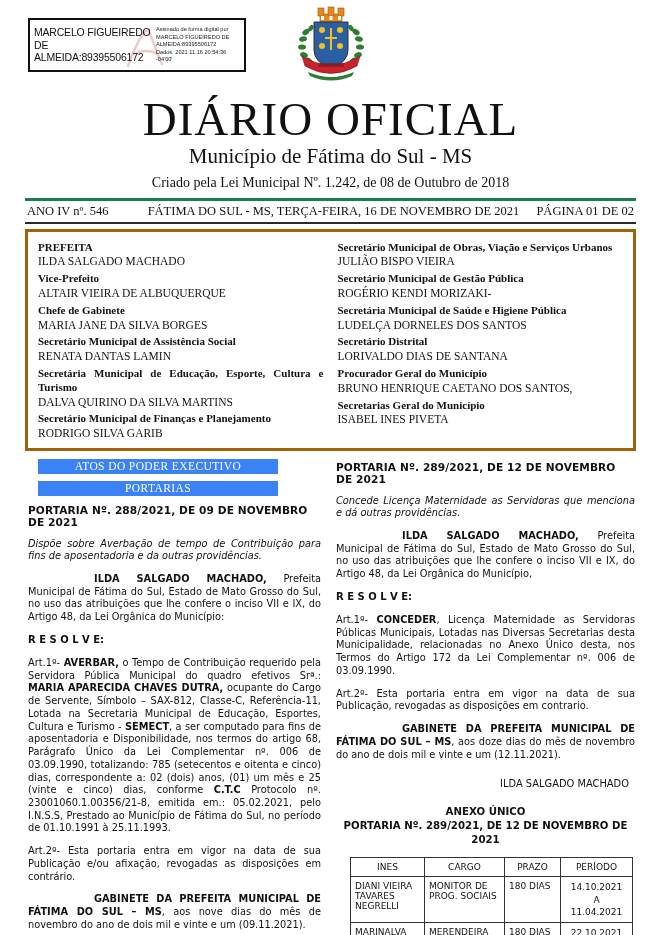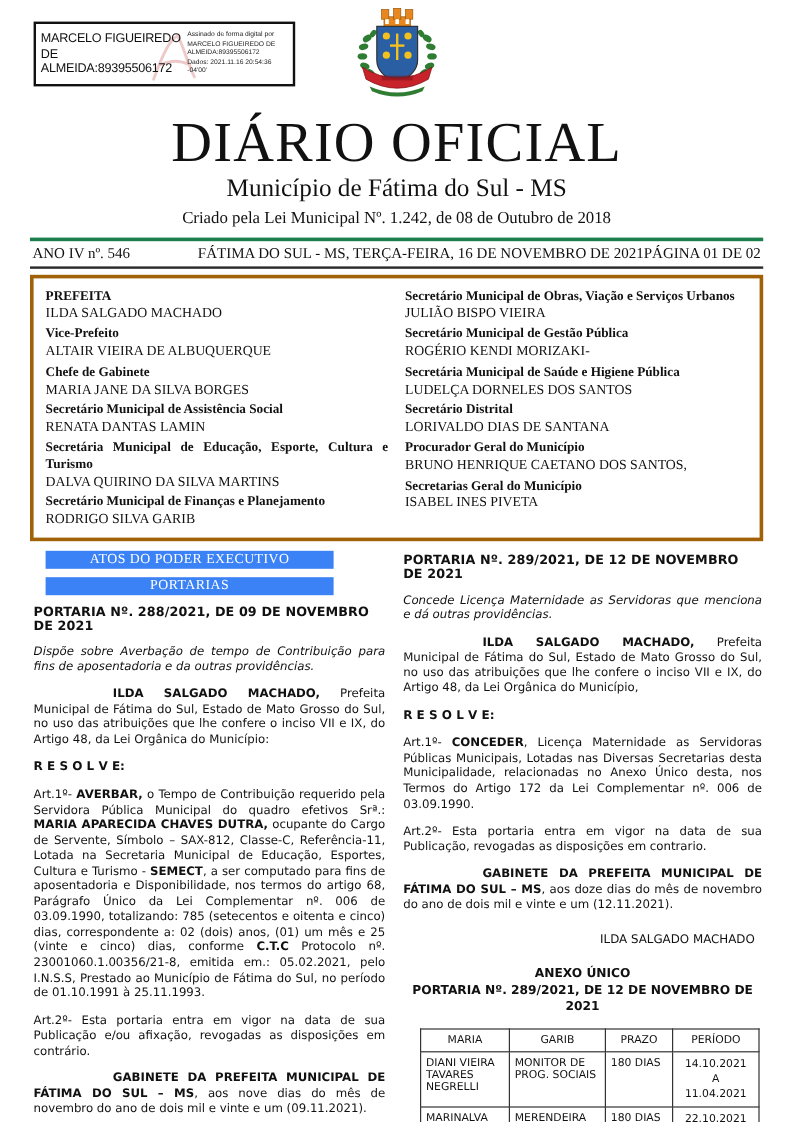--- a/index.html
+++ b/index.html
@@ -28,21 +28,21 @@
   
   .masthead { text-align:center; font-family:"Liberation Serif", serif; color:#111; }
   .mast-title { font-size:47px; line-height:1.0; letter-spacing:1px; font-weight:500;margin-top:12px; }
   .mast-sub { font-size:21px; margin-top:1px; }
   .mast-law { font-size:14px; margin-top:6px; }
   .rule-green { height:3px; background:#1b7f4d; margin:7px 25px 0 25px; }
   .info-row {
     display:flex; align-items:center; margin:3px 27px 0 27px;
     font-family:"Liberation Serif", serif; font-size:12.5px; color:#111;
   }
-  .info-date { margin-left:22px; flex:1; text-align:right; }
+  .info-date { margin-left:22px; flex:1; text-align:center; }
   .rule-dark { height:2px; background:#2a2a2a; margin:3px 25px 0 25px; }
   
   .officials {
     margin:5px 25px 0 25px; border:3px solid #a16207; background:#fff;
     display:flex; padding:5px 10px 7px 10px; gap:14px;
     font-family:"Liberation Serif", serif;
   }
   .off-col { width:50%; }
   .off-role { font-weight:bold; font-size:11px; line-height:1.25; margin-top:3.5px; text-align:justify; color:#111; }
   .off-name { font-size:11.5px; line-height:1.25; color:#111; }
@@ -253,22 +253,22 @@
       </div>
 
       <div class="anexo-title">
         <div>ANEXO ÚNICO</div>
         <div>PORTARIA Nº. 289/2021, DE 12 DE NOVEMBRO DE 2021</div>
       </div>
 
       <table class="anexo">
         <thead>
           <tr>
-            <th class="c-nome">MARIA</th>
-            <th class="c-cargo">GARIB</th>
+            <th class="c-nome">INES</th>
+            <th class="c-cargo">CARGO</th>
             <th class="c-prazo">PRAZO</th>
             <th class="c-per">PERÍODO</th>
           </tr>
         </thead>
         <tbody>
           <tr>
             <td class="c-nome">DIANI VIEIRA TAVARES NEGRELLI</td>
             <td class="c-cargo">MONITOR DE PROG. SOCIAIS</td>
             <td class="c-prazo">180 DIAS</td>
             <td class="c-per">

